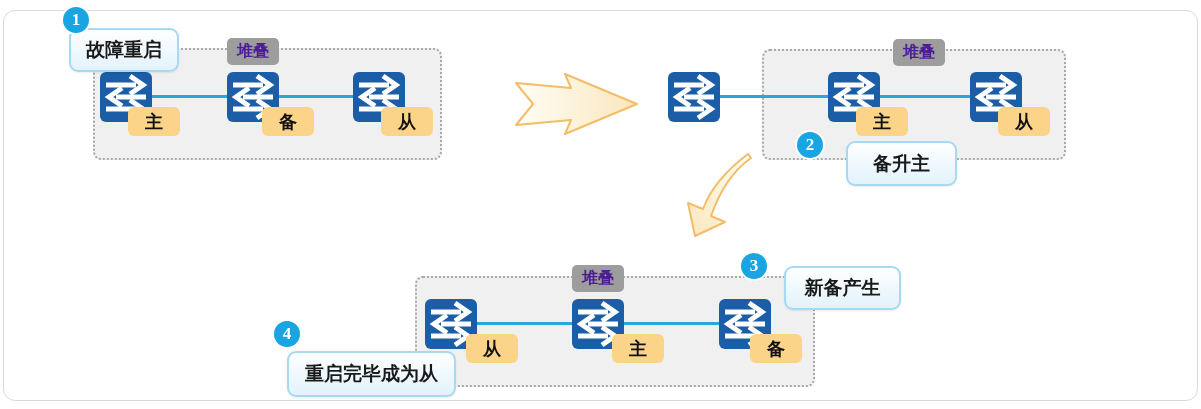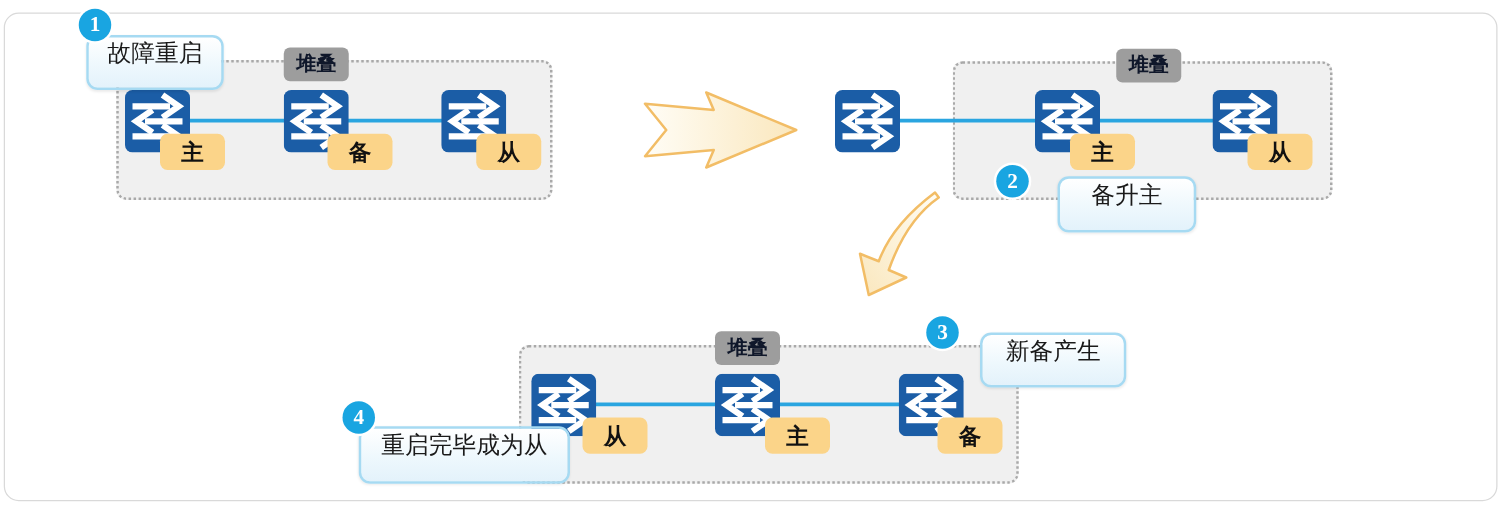--- a/index.html
+++ b/index.html
@@ -31,29 +31,30 @@
   .role-label{
     position:absolute;width:52px;height:29px;z-index:4;
     background:var(--label_yellow);border-radius:6px;
     display:flex;align-items:center;justify-content:center;
     font-size:18px;font-weight:bold;color:#111;
   }
   .stack-badge{
     position:absolute;width:52px;height:27px;z-index:4;
     background:var(--badge_gray);border-radius:5px;
     display:flex;align-items:center;justify-content:center;
-    font-size:16px;font-weight:bold;color:#0f172a;
+    font-size:16px;font-weight:bold;color:#4c1d95;
   }
   .callout{
     position:absolute;z-index:5;
     background:linear-gradient(180deg,#ffffff 0%,#eef8fd 55%,#e3f2fb 100%);
     border:2px solid var(--callout_border);border-radius:9px;
-    display:flex;align-items:flex-start;justify-content:center;
+    display:flex;align-items:center;justify-content:center;
     font-size:19px;color:#1a1a1a;
     box-shadow:0 1px 2px rgba(0,0,0,0.08);
+    font-weight:bold;
   }
   .step-num{
     position:absolute;width:26px;height:26px;z-index:6;
     background:var(--step_blue);border-radius:50%;
     box-shadow:0 0 0 2px #fff;
     display:flex;align-items:center;justify-content:center;
     font-family:"Liberation Serif","DejaVu Serif",serif;
     font-size:17px;font-weight:bold;color:#fff;
   }
   .flow-arrow{position:absolute;z-index:2;}
@@ -152,18 +153,18 @@
     <svg class="sw" style="left:719px;top:299px">
         <use href="#switchIcon"></use>
       </svg>
     <div class="role-label" style="left:466px;top:334px">从</div>
     <div class="role-label" style="left:612px;top:334px">主</div>
     <div class="role-label" style="left:750px;top:334px">备</div>
     <div class="callout" style="left:784px;top:266px;width:113px;height:40px">
       <span>新备产生</span>
     </div>
     <div class="step-num" style="left:741px;top:253px">3</div>
-    <div class="callout" style="left:287px;top:341px;width:165px;height:42px">
+    <div class="callout" style="left:287px;top:351px;width:165px;height:42px">
       <span>重启完毕成为从</span>
     </div>
     <div class="step-num" style="left:274px;top:321px">4</div>
   </div>
 </div>
 
 </body></html>

